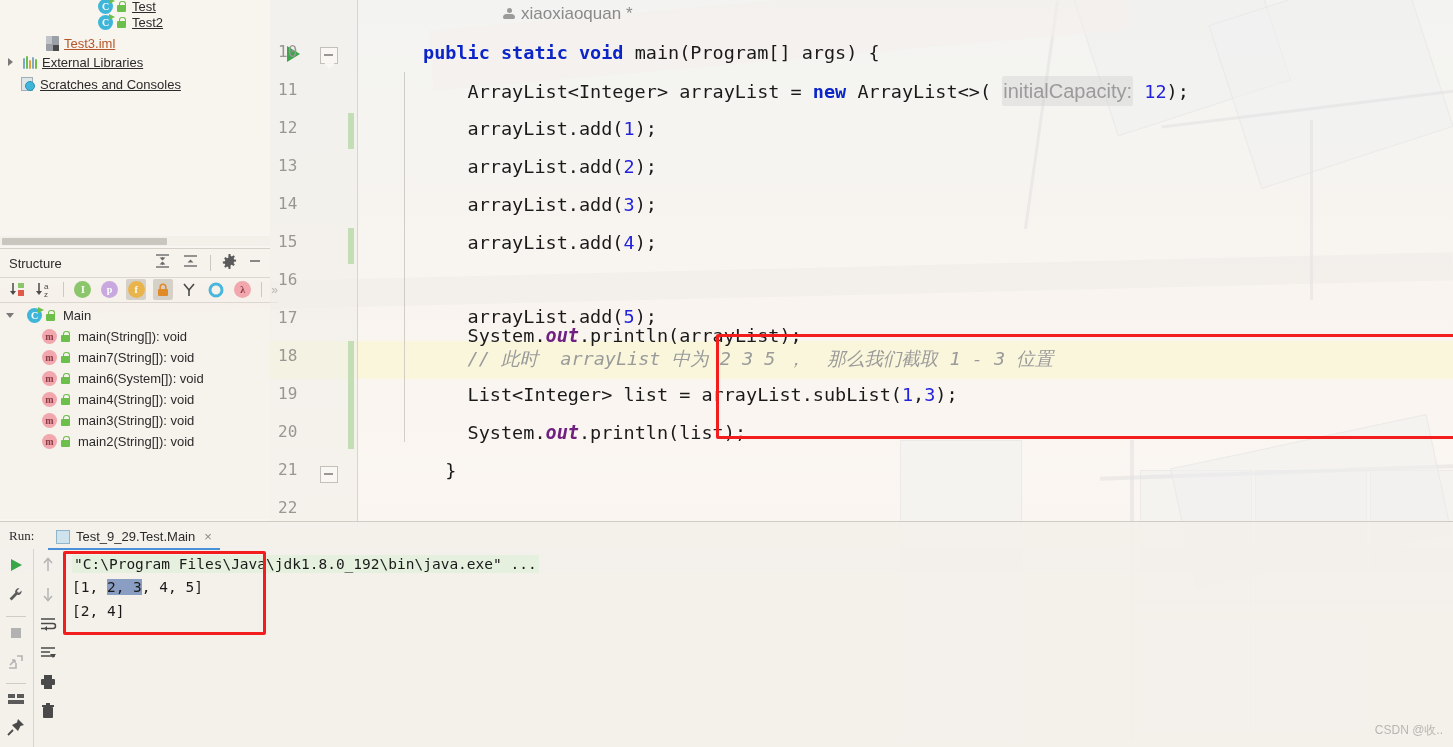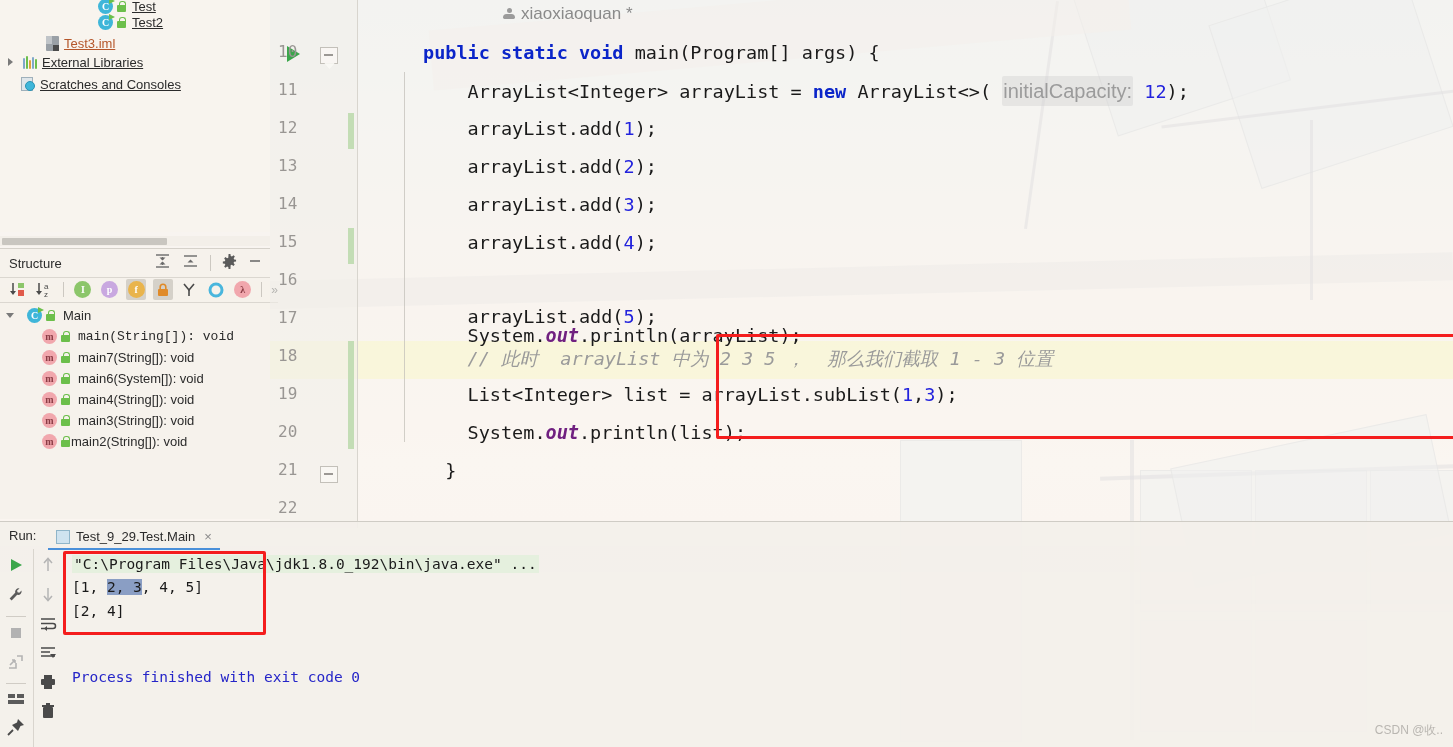--- a/index.html
+++ b/index.html
@@ -226,21 +226,21 @@
     pointer-events:none;
   }
 
   
   .runwin {
     position:absolute; left:0; top:521px; width:1453px; height:226px;
     background: rgba(243,240,234,0.92);
     border-top:1px solid #cfccc5;
   }
   .run-tabbar { position:absolute; left:0; top:0; width:1453px; height:27px; }
-  .run-label { position:absolute; left:9px; top:6px; font-size:13px; color:#2b2b2b; }
+  .run-label { position:absolute; left:9px; top:6px; font-size:13px; color:#2b2b2b;font-family:Liberation Serif, serif; }
   .run-tab {
     position:absolute; left:48px; top:3px; height:23px;
     display:flex; align-items:center; gap:6px; padding:0 8px;
     font-size:13px; color:#2b2b2b;
     border-bottom:2px solid #4a90d9;
   }
   .run-tab .sq {
     width:12px;height:12px;background:#cfe3ef;border:1px solid #8fb5c9;
   }
   .run-tab .x { color:#8a8a8a; font-size:13px; margin-left:3px; }
@@ -443,21 +443,21 @@
       <div class="struct-row" style="padding-left:6px;">
         <span class="arrow-down"></span>
         <span style="width:10px;"></span>
         <span class="ic ic-class">C</span>
         <span class="ic ic-lockg"></span>
         <span style="margin-left:7px;">Main</span>
       </div>
       <div class="struct-row" style="padding-left:42px;">
         <span class="ic ic-method">m</span>
         <span class="ic ic-lockg"></span>
-        <span style="margin-left:7px;font-family:Liberation Mono, monospace;">main(String[]): void</span>
+        <span style="margin-left:7px;">main(String[]): void</span>
       </div>
       <div class="struct-row" style="padding-left:42px;">
         <span class="ic ic-method">m</span>
         <span class="ic ic-lockg"></span>
         <span style="margin-left:7px;">main7(String[]): void</span>
       </div>
       <div class="struct-row" style="padding-left:42px;">
         <span class="ic ic-method">m</span>
         <span class="ic ic-lockg"></span>
         <span style="margin-left:7px;">main6(System[]): void</span>
@@ -468,21 +468,21 @@
         <span style="margin-left:7px;">main4(String[]): void</span>
       </div>
       <div class="struct-row" style="padding-left:42px;">
         <span class="ic ic-method">m</span>
         <span class="ic ic-lockg"></span>
         <span style="margin-left:7px;">main3(String[]): void</span>
       </div>
       <div class="struct-row" style="padding-left:42px;">
         <span class="ic ic-method">m</span>
         <span class="ic ic-lockg"></span>
-        <span style="">main2(String[]): void</span>
+        <span style="margin-left:7px;">main2(String[]): void</span>
       </div>
     </div>
   </div>
 
   <div class="editor">
     <div class="caret-line" style="top:341px;"></div>
     <div class="gutter"></div>
     <div class="gutter-sep"></div>
 
     <div class="vcs-bar" style="top:113px;height:36px;"></div>
@@ -632,20 +632,19 @@
             <rect x="2" y="2" width="12" height="2" fill="#4a4a4a"></rect>
             <rect x="6" y="0" width="4" height="2" fill="#4a4a4a"></rect>
           </svg>
       </span>
     </div>
 
     <div class="console">
       <div class="cline cmdline" style="top:6px;">"C:\Program Files\Java\jdk1.8.0_192\bin\java.exe" ...</div>
       <div class="cline" style="top:30px;"><span>[1, </span><span class="sel">2, 3</span><span>, 4, 5]</span></div>
       <div class="cline" style="top:54px;">[2, 4]</div>
-      <div class="cline blue" style="top:120px;">Process finished with exit code 0</div>
     </div>
 
     <div class="red-box" style="left:63px;top:29px;width:197px;height:78px;"></div>
   </div>
 
   <div class="watermark">CSDN @收..</div>
 </div>
 
 </body></html>

